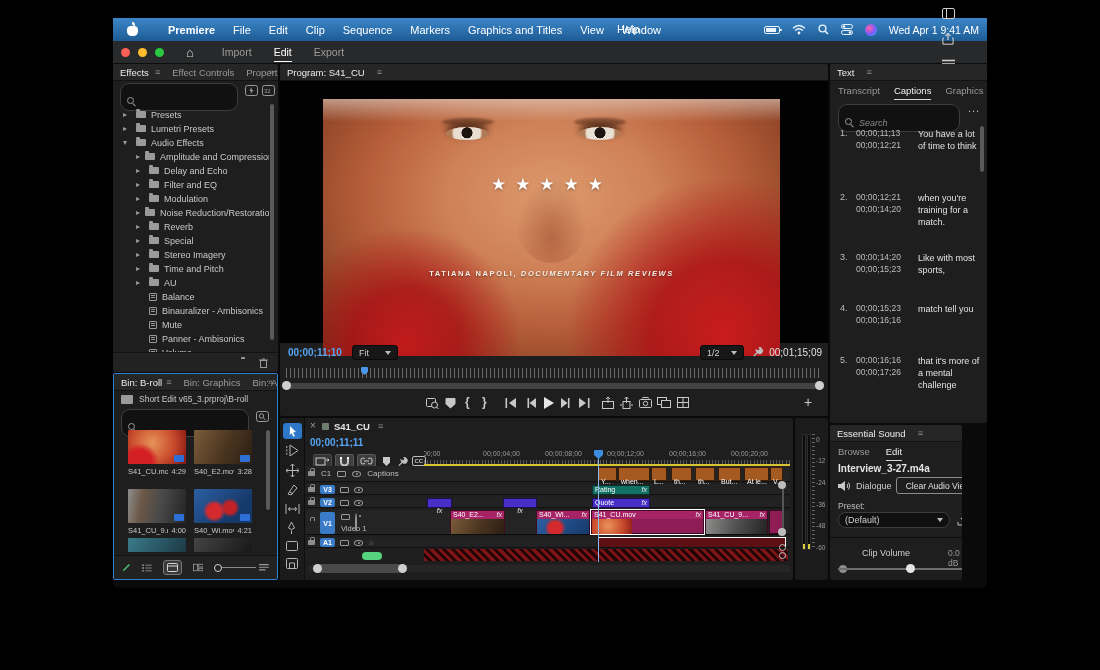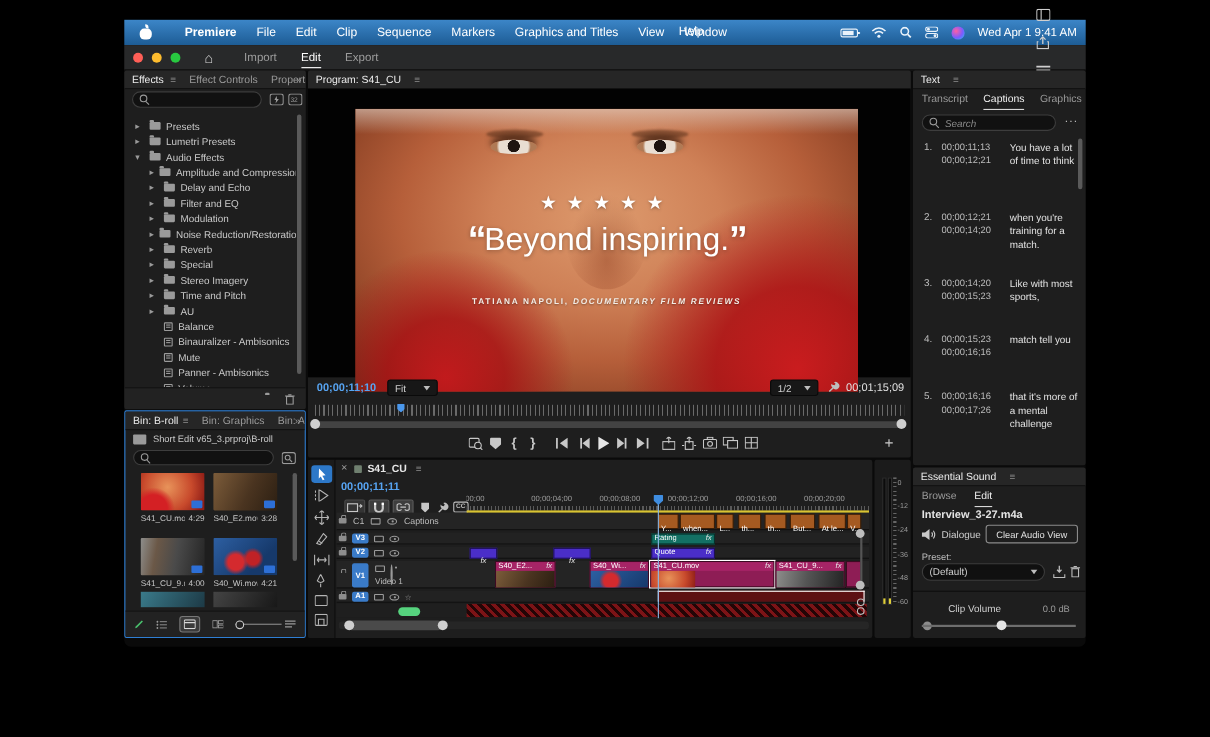--- a/index.html
+++ b/index.html
@@ -30,21 +30,21 @@
   .tb-tab.active{color:#fff;border-bottom:1.5px solid #fff;}
   #tb-title{position:absolute;left:0;right:0;text-align:center;color:#d8d8d8;pointer-events:none;}
   #tb-right{position:absolute;right:10px;display:flex;align-items:center;gap:14px;flex-direction:column;}
   #tb-workspace{font-size:8.5px;letter-spacing:.5px;color:#cfcfcf;}
   
   .panel{position:absolute;background:#1e1e1e;overflow:hidden;border-radius:2px;}
   .ptabs{height:17px;background:#262626;display:flex;align-items:center;font-size:9.5px;color:#9a9a9a;padding:0 7px;gap:12px;border-bottom:1px solid #121212;white-space:nowrap;overflow:hidden;}
   .ptab.active{color:#ececec;}
   .menu-glyph{color:#8f8f8f;font-size:9px;}
   .chev2{position:absolute;right:4px;color:#9a9a9a;font-size:9px;top:3px;}
-  .searchpill{position:absolute;background:#111;border:1px solid #3d3d3d;border-radius:9px;display:flex;align-items:center;padding:0 6px;gap:5px;color:#8a8a8a;}
+  .searchpill{position:absolute;background:#111;border:1px solid #3d3d3d;border-radius:9px;display:flex;align-items:flex-start;padding:13px 6px;gap:5px;color:#8a8a8a;}
   .mag{width:9px;height:9px;position:relative;flex:none;}
   .mag::before{content:"";position:absolute;left:0;top:0;width:5px;height:5px;border:1.2px solid #9a9a9a;border-radius:50%;}
   .mag::after{content:"";position:absolute;left:6px;top:6px;width:3.5px;height:1.2px;background:#9a9a9a;transform:rotate(45deg);transform-origin:0 0;}
   .vscroll{position:absolute;width:4px;background:#5a5a5a;border-radius:2px;}
   .folder{width:10px;height:7px;background:#9a9a9a;border-radius:1px;position:relative;flex:none;}
   .folder::before{content:"";position:absolute;top:-2px;left:0;width:4px;height:2px;background:#9a9a9a;border-radius:1px 1px 0 0;}
   .fxicon{width:8px;height:8px;border:1px solid #9a9a9a;border-radius:1px;position:relative;flex:none;}
   .fxicon::before{content:"";position:absolute;left:1px;top:1px;width:4px;height:1px;background:#9a9a9a;box-shadow:0 2px 0 #9a9a9a;}
   .lock{width:7px;height:5px;background:#8d8d8d;border-radius:1px;position:relative;flex:none;}
   .lock::before{content:"";position:absolute;top:-3px;left:1.5px;width:3px;height:3px;border:1px solid #8d8d8d;border-bottom:none;border-radius:2px 2px 0 0;}
@@ -377,21 +377,20 @@
       </div>
     <div class="abs" style="left:0;top:17px;width:548px;height:262px;background:#020202;">
       <div id="video" class="abs">
         <div class="abs" style="left:0;top:0;width:100%;height:9%;background:linear-gradient(180deg,rgba(233,224,214,.55),rgba(233,224,214,0));"></div>
         <div class="v-brow" style="left:26%;top:7.5%;"></div>
         <div class="v-brow" style="left:55%;top:7.5%;"></div>
         <div class="v-eye" style="left:27%;top:11%;"></div>
         <div class="v-eye" style="left:56%;top:11%;"></div>
         <div class="abs" style="left:42%;top:30%;width:16%;height:34%;border-radius:50%;background:radial-gradient(ellipse at 50% 70%,rgba(150,70,40,.5),rgba(150,70,40,0) 70%);"></div>
         <div id="ov-stars" class="abs">★★★★★</div>
-        <div id="ov-quote" class="abs"><span class="qmark">“</span><span>Beyond inspiring.</span><span class="qmark">”</span></div>
         <div id="ov-attr" class="abs"><span>TATIANA NAPOLI, </span><i>DOCUMENTARY FILM REVIEWS</i></div>
       </div>
     </div>
     <span class="abs tc-blue" style="left:8px;top:283px;">00;00;11;10</span>
     <div class="abs ddbox" style="left:72px;top:281px;width:46px;height:15px;">
         <span>Fit</span>
         <span class="chevdn"></span>
       </div>
     <div class="abs ddbox" style="left:420px;top:281px;width:44px;height:15px;">
         <span>1/2</span>
@@ -709,21 +708,21 @@
         <div style="position: absolute; left: 0px; top: 235px; width: 157px;">
           <span style="position: absolute; left: 10px; top: 0px; color: rgb(189, 189, 189); font-size: 9px;">5.</span>
           <span style="position: absolute; left: 26px; top: 0px; color: rgb(189, 189, 189); font-size: 8.5px;">00;00;16;16</span>
           <span style="position: absolute; left: 26px; top: 12px; color: rgb(189, 189, 189); font-size: 8.5px;">00;00;17;26</span>
           <span style="position: absolute; left: 88px; top: 0px; width: 62px; color: rgb(226, 226, 226); font-size: 9px; line-height: 12px;">that it's more of a mental challenge</span>
         </div>
       </div>
     <div class="vscroll" style="left:150px;top:62px;height:46px;"></div>
   </div>
 
-  <div id="sound-panel" class="panel" style="left:830px;top:425px;width:157px;height:155px;">
+  <div id="sound-panel" class="panel" style="left:830px;top:425px;width:132px;height:155px;">
     <div class="ptabs">
         <span class="ptab active">Essential Sound</span>
         <span class="menu-glyph">≡</span>
       </div>
     <div id="es-subtabs" class="abs" style="left:8px;top:21px;display:flex;gap:16px;">
         <span class="subtab">Browse</span>
         <span class="subtab active">Edit</span>
       </div>
     <div class="abs" style="left:8px;top:38px;color:#e4e4e4;font-size:10px;font-weight:bold;">Interview_3-27.m4a</div>
     <svg class="abs" style="left:8px;top:55px" width="13" height="12" viewBox="0 0 13 12">

